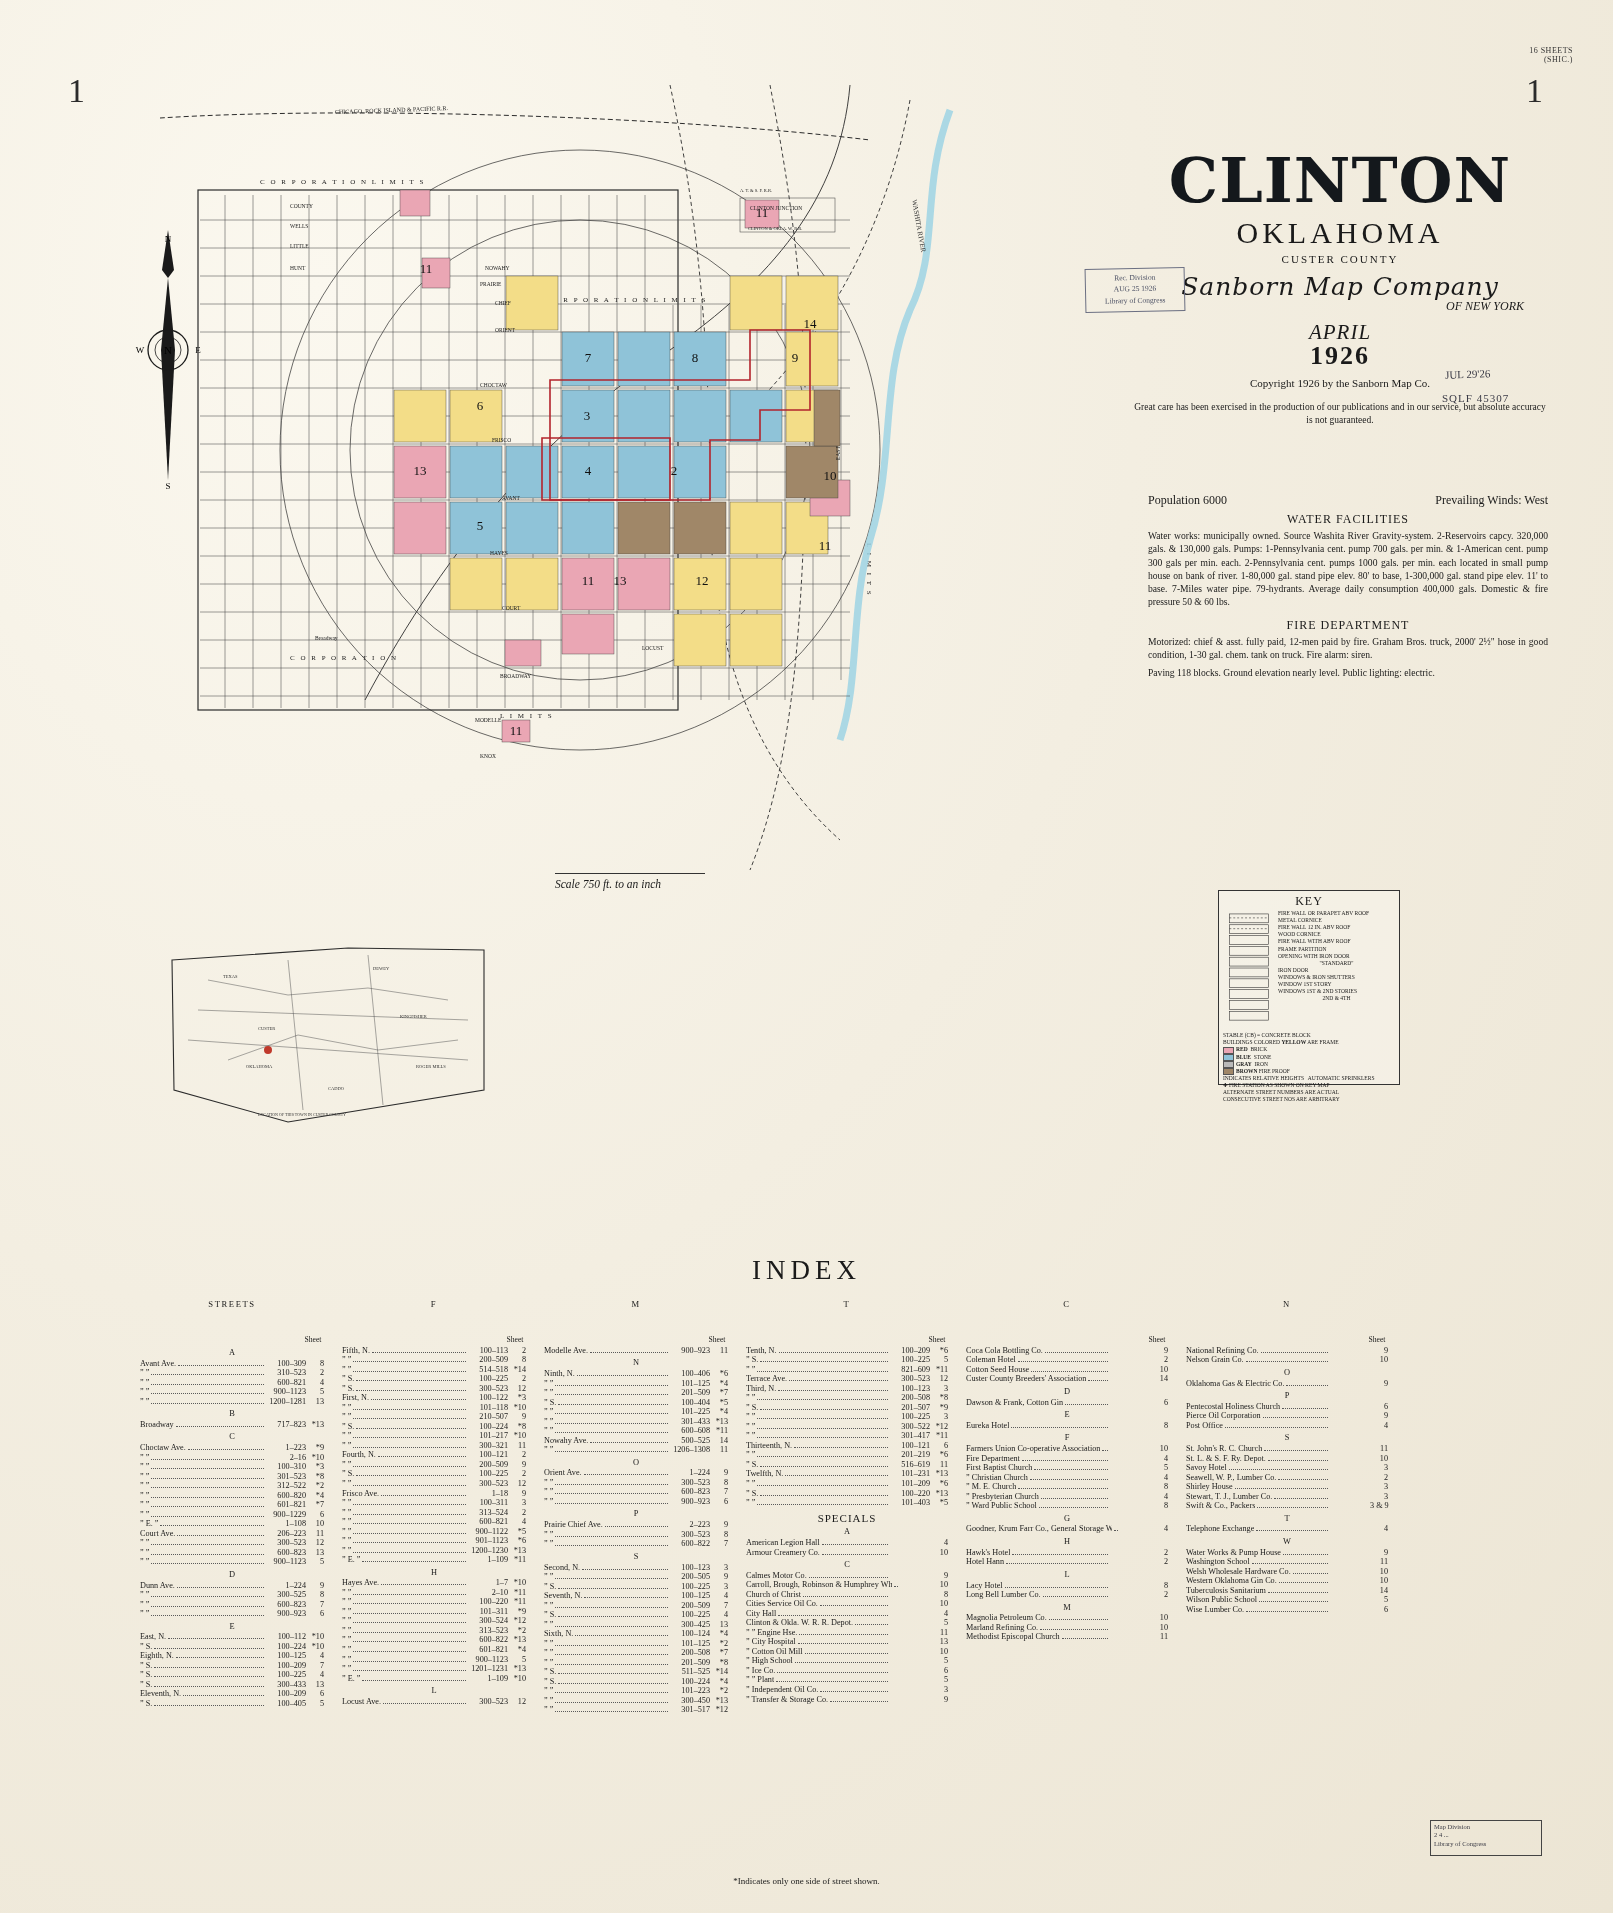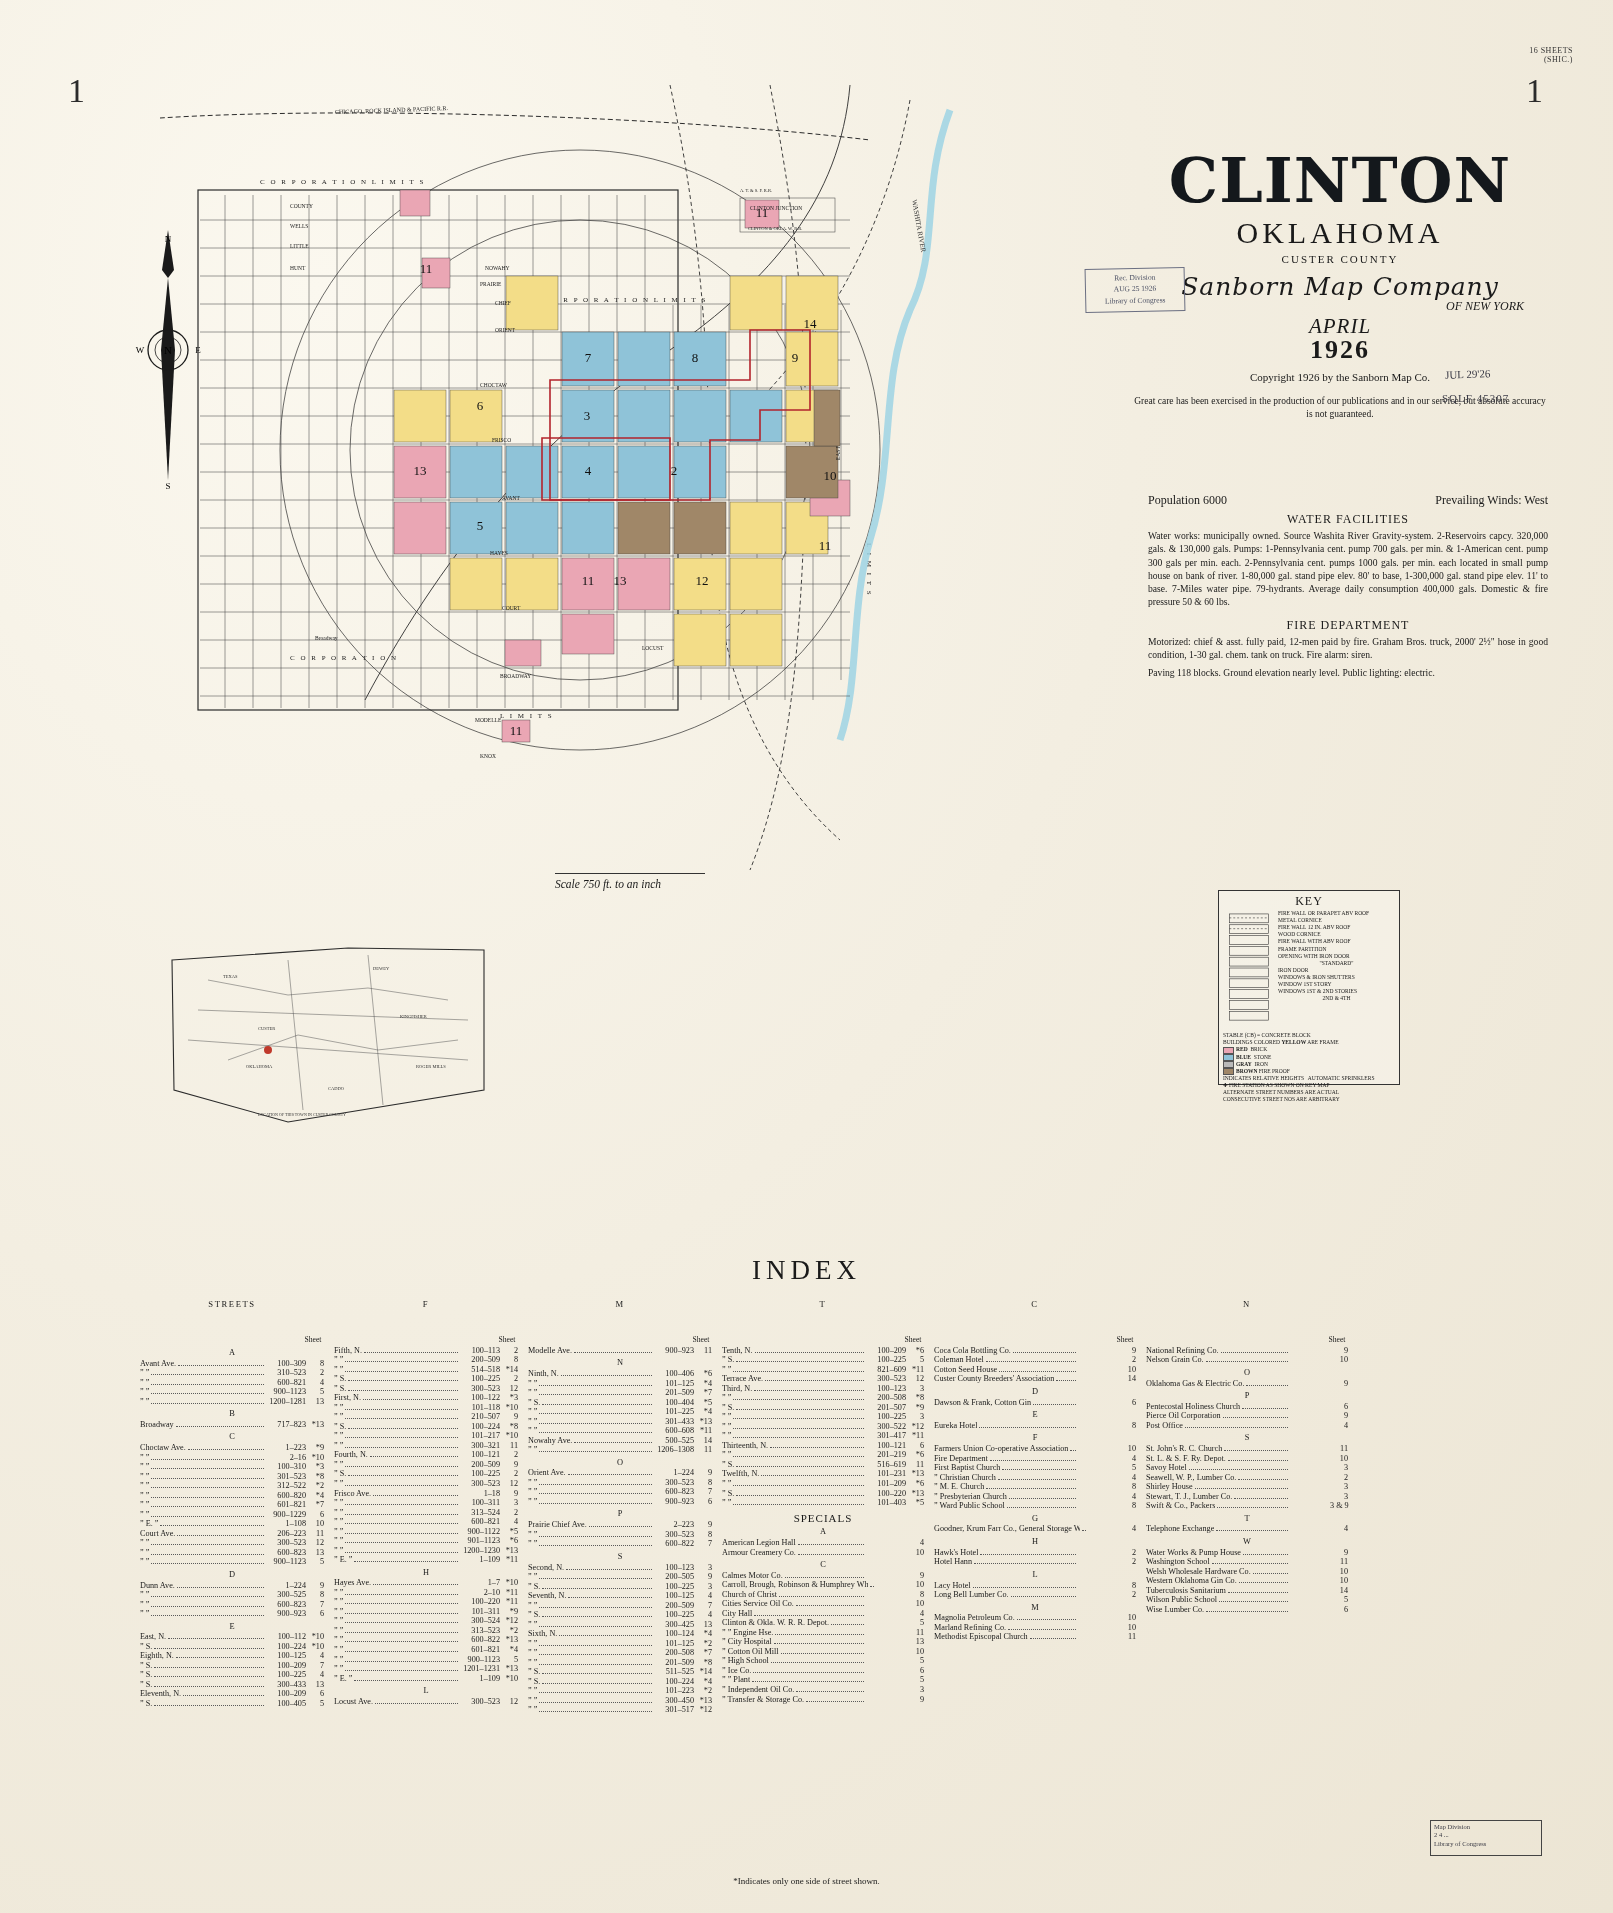--- a/index.html
+++ b/index.html
@@ -34,21 +34,21 @@
     font-size:62px;font-weight:bold;letter-spacing:1px;line-height:1;
     color:#14181c;
   }
   .t-ok{font-size:30px;letter-spacing:4px;margin-top:4px;font-family:"Liberation Serif",serif;}
   .t-county{font-size:11px;letter-spacing:2px;margin-top:3px;}
   .t-sanborn{
     font-family:"DejaVu Serif",serif;font-size:25px;font-style:italic;
     margin-top:7px;letter-spacing:1px;
   }
   .t-ny{font-size:12px;font-style:italic;margin-top:-2px;text-align:right;padding-right:26px;}
-  .t-month{font-size:21px;font-style:italic;letter-spacing:1px;}
+  .t-month{font-size:21px;font-style:italic;margin-top:6px;letter-spacing:1px;}
   .t-year{font-size:26px;font-weight:bold;letter-spacing:2px;margin-top:-4px;}
   .t-copy{font-size:11px;margin-top:6px;}
   .t-care{font-size:9.5px;margin-top:12px;line-height:1.35;}
   .stamp{
     position:absolute;left:1085px;top:268px;width:100px;height:44px;
     border:1px solid #6b6f82;color:#4a4f63;font-size:7.5px;text-align:center;
     line-height:1.5;padding-top:3px;box-sizing:border-box;
     transform:rotate(-1.2deg);
   }
   .stamp2{
@@ -94,21 +94,21 @@
   .keybox .kline{white-space:nowrap;overflow:hidden;}
   .swatch{display:inline-block;width:9px;height:5px;border:.5px solid #555;vertical-align:middle;margin-right:2px;}
 
   
   .index-title{
     position:absolute;left:0;right:0;top:1255px;text-align:center;
     font-size:27px;letter-spacing:5px;font-family:"Liberation Serif",serif;
   }
   .index{
     position:absolute;left:140px;top:1300px;width:1330px;
-    display:flex;gap:4px;font-size:8.2px;line-height:1.16;
+    display:flex;gap:12px;font-size:8.2px;line-height:1.16;
   }
   .icol{width:190px;padding-right:6px;box-sizing:border-box;}
   .icol.wide{width:208px;}
   .ihead{text-align:center;font-size:8.6px;letter-spacing:1.6px;margin-bottom:2px;}
   .ilet{text-align:center;font-size:8.4px;margin:3px 0 1px 0;}
   .irow{display:flex;align-items:baseline;white-space:nowrap;}
   .iname{overflow:hidden;}
   .idots{flex:1;border-bottom:1px dotted #5a5a5a;margin:0 2px 2px 2px;min-width:4px;}
   .inum{width:40px;text-align:right;}
   .ish{width:18px;text-align:right;}

